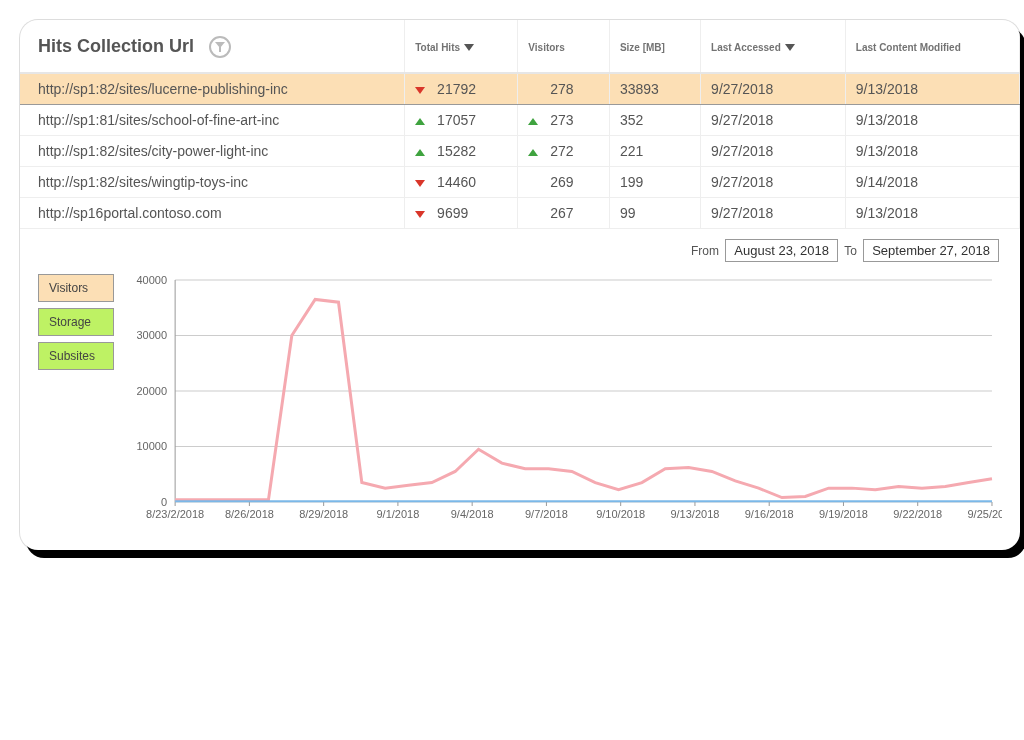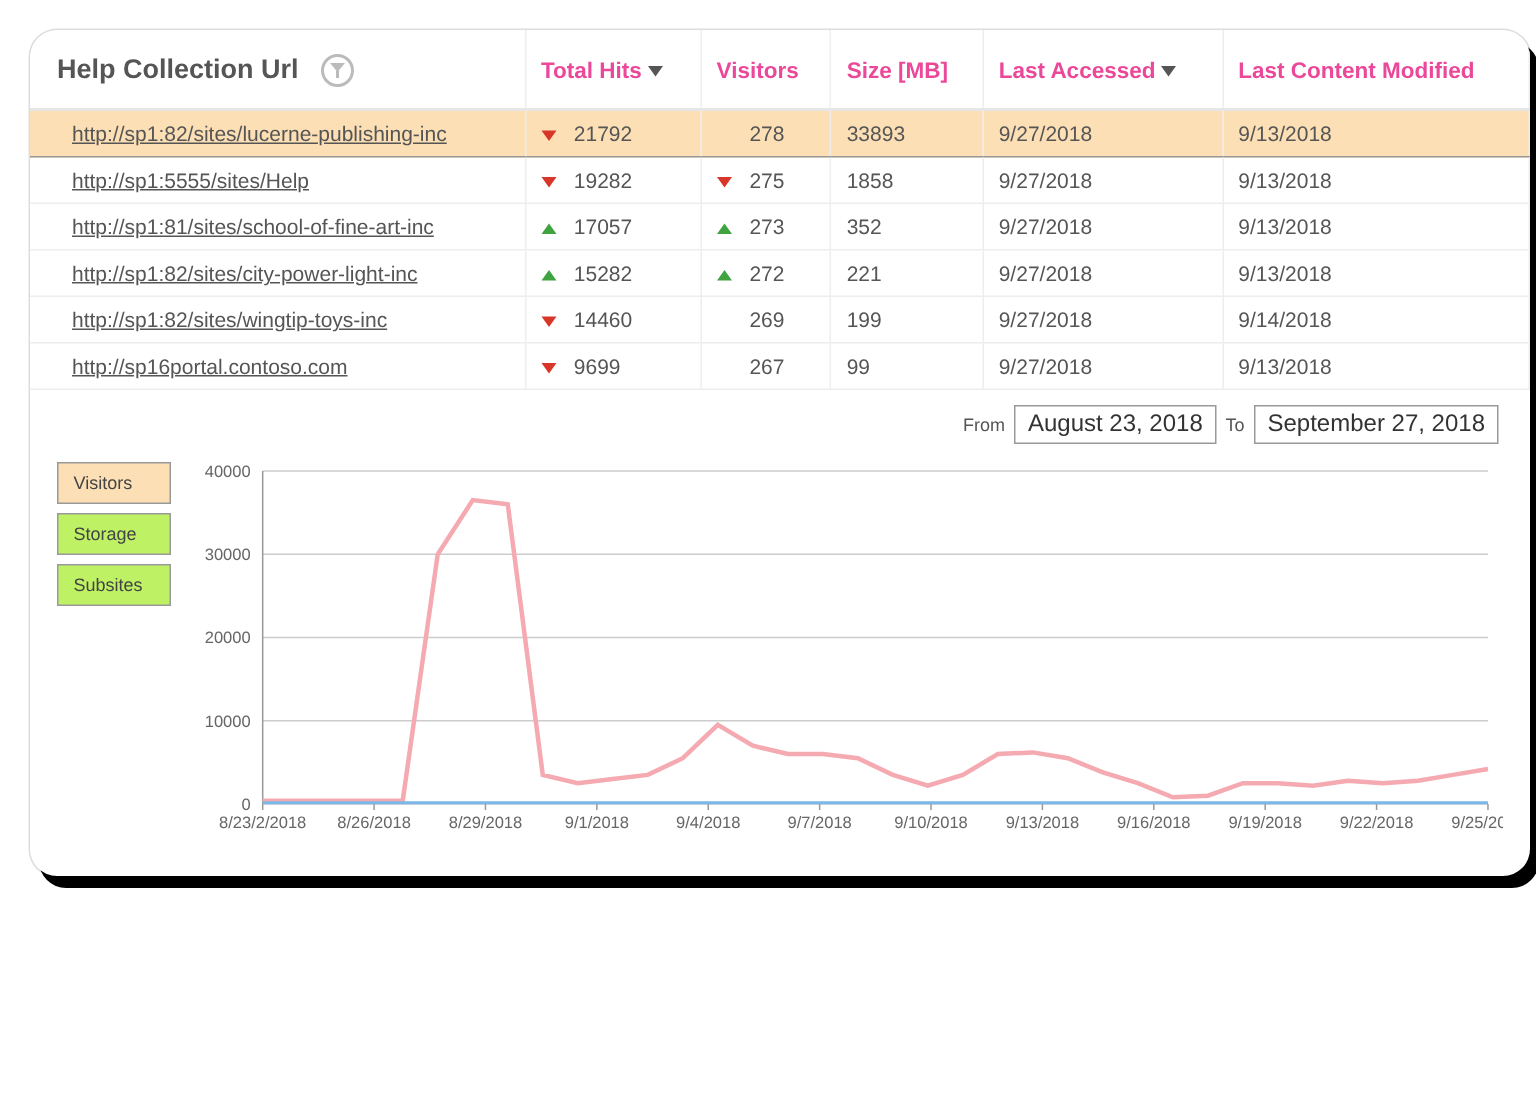--- a/index.html
+++ b/index.html
@@ -19,25 +19,25 @@
     overflow: hidden;
   }
   table.data {
     width: 100%;
     border-collapse: collapse;
     font-size: 14px;
   }
   table.data th {
     text-align: left;
     font-weight: bold;
-    color: #ec4899;
+    color: #737373;
     padding: 16px 10px 14px 10px;
     border-bottom: 2px solid #e6e6e6;
     border-right: 1px solid #eee;
-    font-size: 15px;
+    font-size: 10px;
     white-space: nowrap;
   }
   table.data th:first-child {
     font-size: 18px;
     color: #555;
     padding-left: 18px;
   }
   table.data th .sort-tri {
     display:inline-block;
     width:0;height:0;
@@ -72,21 +72,21 @@
     width:2px;height:5px;
     background:#bbb;
   }
   table.data td {
     padding: 7px 10px;
     border-bottom: 1px solid #eee;
     border-right: 1px solid #eee;
     color: #555;
     white-space: nowrap;
   }
-  table.data td:first-child { padding-left: 28px; text-decoration: underline; }
+  table.data td:first-child { padding-left: 18px; }
   table.data tr.hl td {
     background: #fcdfb5;
     border-top: 1px solid #999;
     border-bottom: 1px solid #999;
   }
   .tri-down {
     display:inline-block;width:0;height:0;
     border-left:5px solid transparent;
     border-right:5px solid transparent;
     border-top:7px solid #d9362a;
@@ -105,21 +105,21 @@
     text-align: right;
     padding: 10px 18px 6px 0;
     font-size: 12px;
     color: #555;
   }
   .daterange .box {
     display:inline-block;
     border:1px solid #999;
     padding:3px 8px;
     margin:0 3px;
-    font-size:16px;
+    font-size:13px;
     color:#333;
   }
   .chart-wrap {
     display:flex;
     padding: 4px 18px 18px 18px;
   }
   .tabs {
     display:flex;
     flex-direction:column;
     margin-right:6px;
@@ -145,48 +145,40 @@
 </style>
 </head>
 <body>
 
 <div class="card">
 
   <table class="data">
     <thead>
       <tr>
         <th>
-          <span>Help Collection Url</span>
+          <span>Hits Collection Url</span>
           <span class="filter-icon"></span>
         </th>
         <th>
           <span>Total Hits</span><span class="sort-tri"></span>
         </th>
         <th><span>Visitors</span></th>
         <th><span>Size [MB]</span></th>
         <th>
           <span>Last Accessed</span><span class="sort-tri"></span>
         </th>
         <th><span>Last Content Modified</span></th>
       </tr>
     </thead>
     <tbody id="tbody">
         <tr class="hl">
           <td>http://sp1:82/sites/lucerne-publishing-inc</td>
           <td><span class="tri-down"></span> 21792</td>
           <td><span style="display:inline-block;width:18px"></span> 278</td>
           <td>33893</td>
-          <td>9/27/2018</td>
-          <td>9/13/2018</td>
-        </tr>
-        <tr>
-          <td>http://sp1:5555/sites/Help</td>
-          <td><span class="tri-down"></span> 19282</td>
-          <td><span class="tri-down"></span> 275</td>
-          <td>1858</td>
           <td>9/27/2018</td>
           <td>9/13/2018</td>
         </tr>
         <tr>
           <td>http://sp1:81/sites/school-of-fine-art-inc</td>
           <td><span class="tri-up"></span> 17057</td>
           <td><span class="tri-up"></span> 273</td>
           <td>352</td>
           <td>9/27/2018</td>
           <td>9/13/2018</td>

